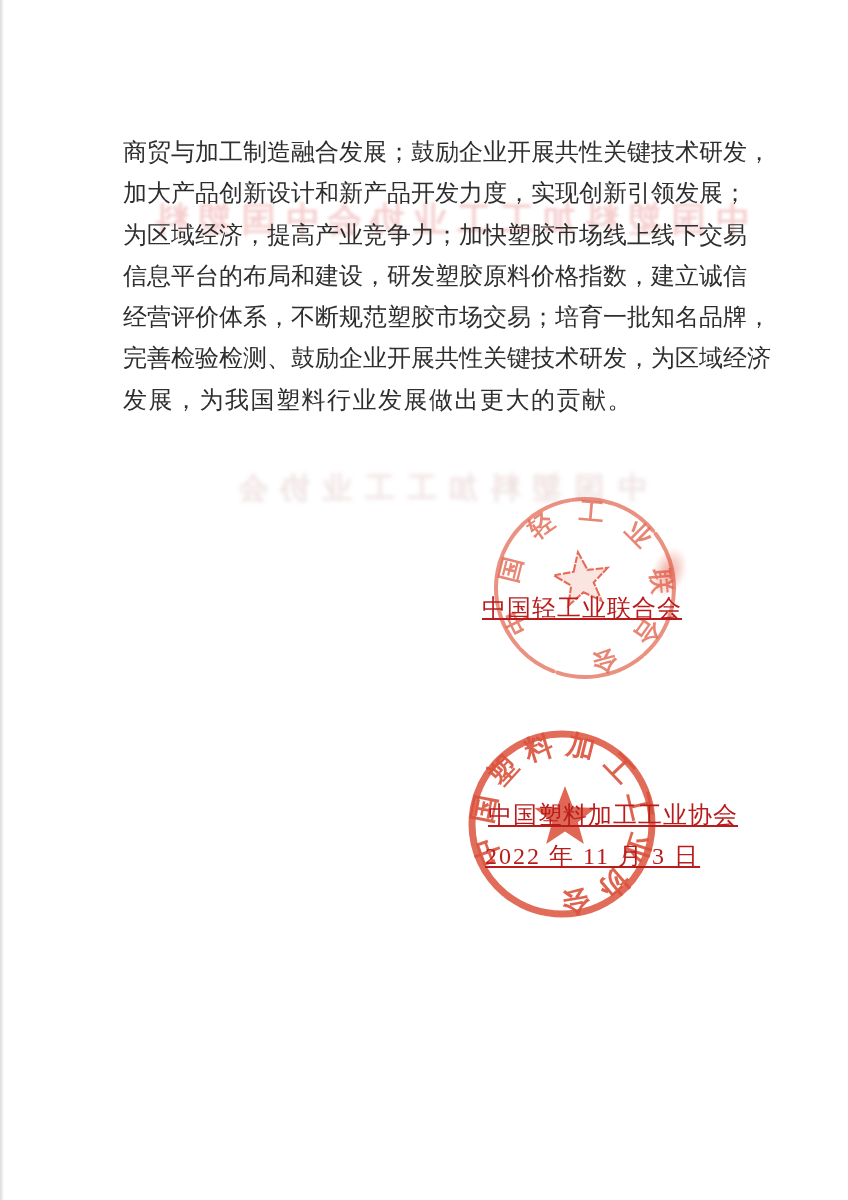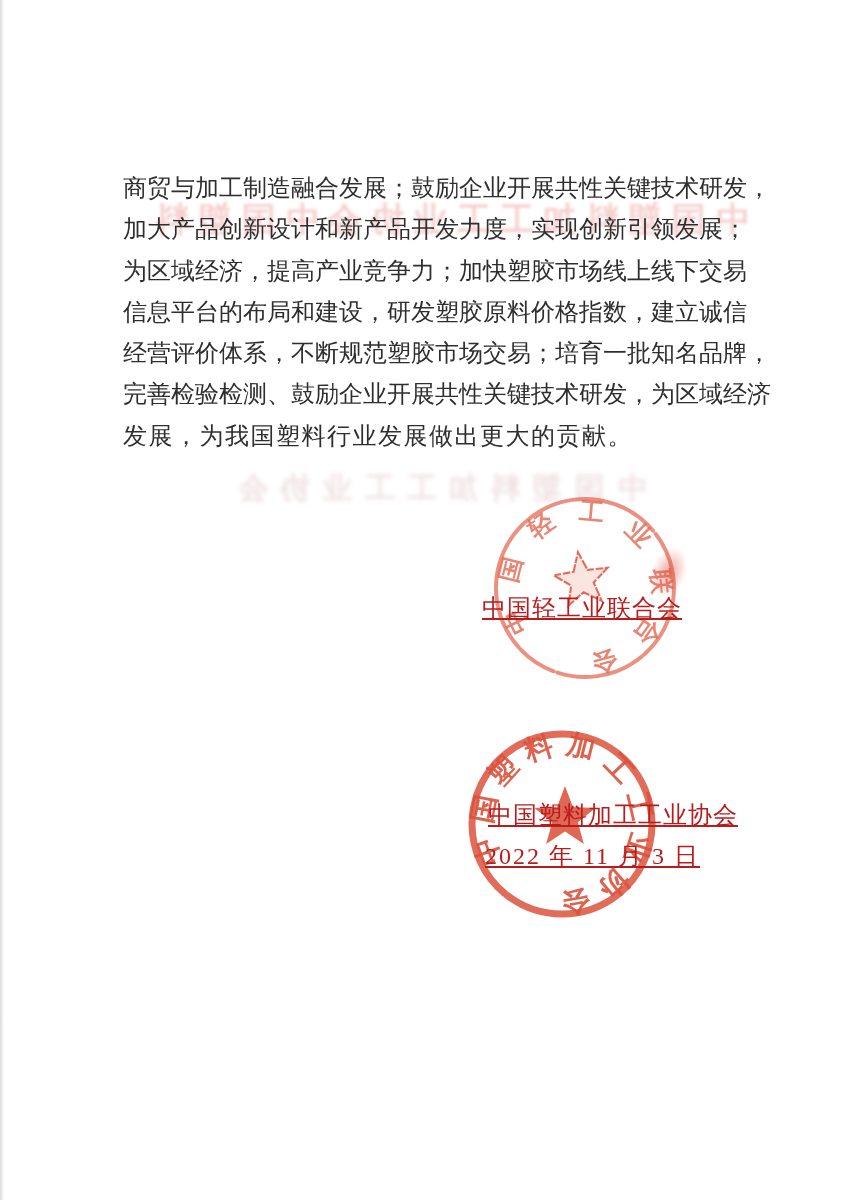--- a/index.html
+++ b/index.html
@@ -14,21 +14,20 @@
   .scan-edge{
     position:absolute;left:0;top:0;width:4px;height:1200px;
     background:linear-gradient(to right, rgba(150,150,150,.35), rgba(150,150,150,0));
   }
   
   .body-text{
     position:absolute;left:123px;top:132px;width:615px;
     color:#2e2e2e;
     font-size:24px;line-height:41.3px;
     font-weight:400;
-    margin-top:36px;
   }
   .body-text .line{
     text-align:justify;
     text-align-last:justify;
     text-justify:inter-ideograph;
     white-space:nowrap;
   }
   .body-text .line.last{
     text-align:left;
     text-align-last:left;

